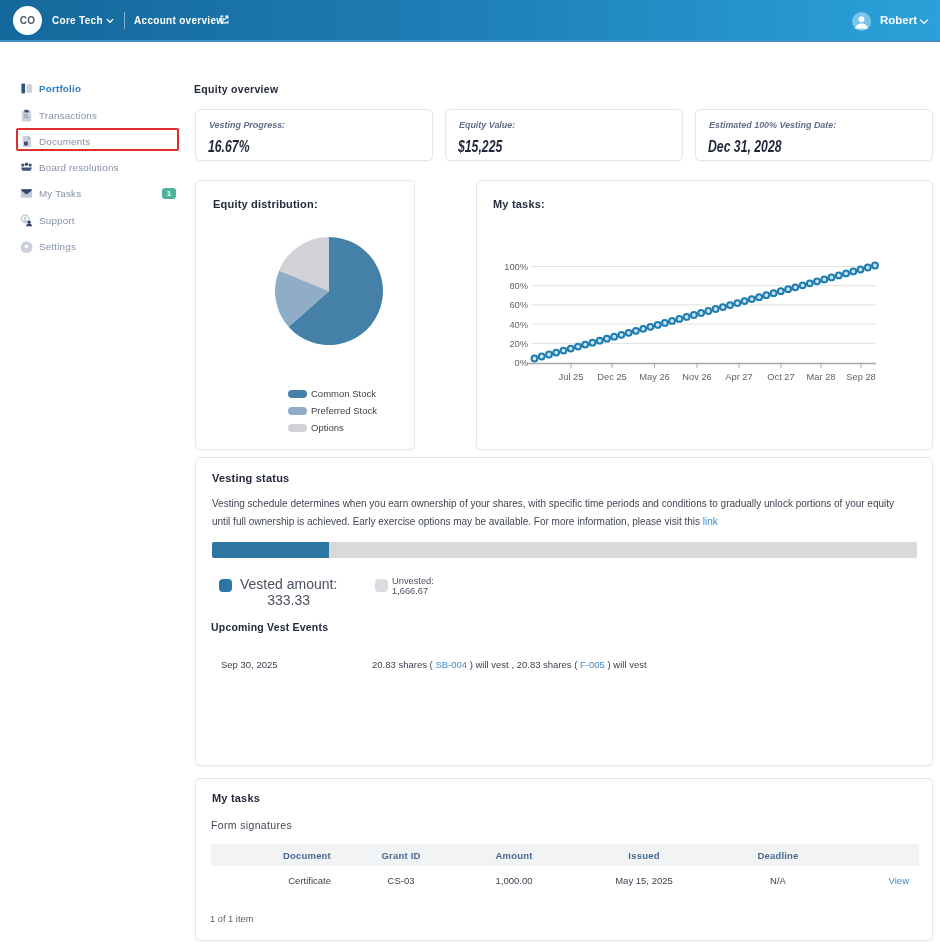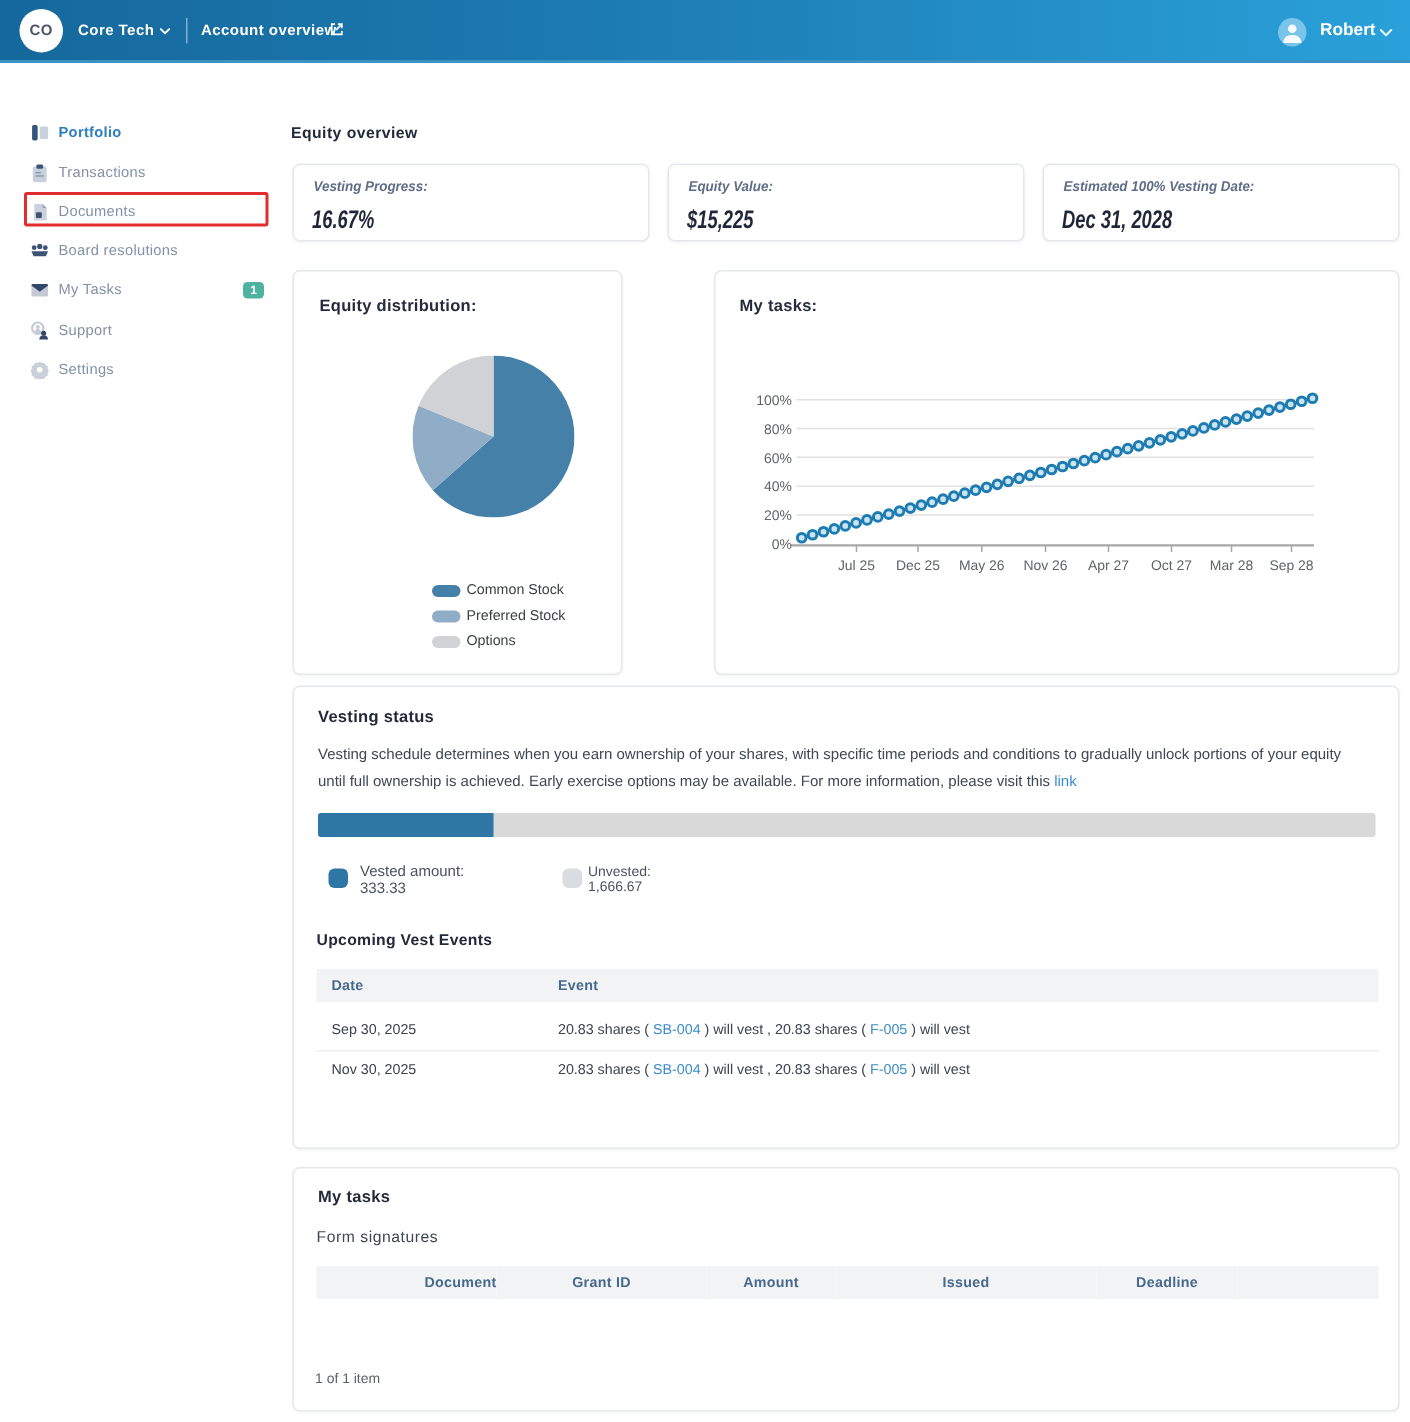--- a/index.html
+++ b/index.html
@@ -33,21 +33,21 @@
 .plg { position:absolute; display:flex; align-items:center; }
 .plg .sw { width:19px; height:8px; border-radius:4px; margin-right:4px; }
 .plg .pt { font-size:9.5px; color:#3a3f45; }
 
 #vest-title { position:absolute; left:16px; top:14px; font-size:11px; font-weight:bold; color:#222a3a; letter-spacing:.2px; }
 #vest-par { position:absolute; left:16px; top:37px; width:710px; font-size:10px; line-height:17.5px; color:#3f4754; }
 #vest-par a { color:#3b8fd0; text-decoration:none; }
 #pbar { position:absolute; left:16px; top:84px; width:705px; height:16px; background:#d9d9d9; border-radius:2px; }
 #pfill { position:absolute; left:0; top:0; width:117px; height:16px; background:#2e76a4; border-radius:2px 0 0 2px; }
 .vleg-sw { position:absolute; width:13px; height:13px; border-radius:4px; }
-.vleg-t1 { position:absolute; font-size:10px; color:#4a5260; }
+.vleg-t1 { position:absolute; font-size:14px; color:#4a5260;text-align:center; }
 .vleg-t2 { position:absolute; font-size:9.3px; color:#4a5260; }
 #uve-title { position:absolute; left:15px; top:163px; font-size:10.5px; font-weight:bold; color:#222a3a; letter-spacing:.2px; }
 table { border-collapse:collapse; }
 .tbl { position:absolute; left:15px; width:708px; }
 .tbl th { background:#f1f3f5; font-size:9.5px; font-weight:bold; color:#47698e; text-align:left; padding:0 0 0 10px; height:22px; letter-spacing:.2px; }
 .tbl td { font-size:9.5px; color:#3b4350; padding:0 0 0 10px; height:27px; border-bottom:1px solid #eceef1; }
 .tbl tr.frow td { height:32px; padding-top:5px; }
 .tbl tr:last-child td { border-bottom:none; }
 .blu { color:#3e8cc7; }
 
@@ -281,30 +281,22 @@
   <div class="vleg-t1" style="left:44px; top:118px;">Vested amount:<br>333.33</div>
   <div class="vleg-sw" style="left:179px; top:121px; background:#d9dce0;"></div>
   <div class="vleg-t2" style="left:196px; top:118px;">Unvested:<br>1,666.67</div>
   <div id="uve-title">Upcoming Vest Events</div>
   <table class="tbl" style="top:188px;">
     <colgroup>
         <col style="width:151px;">
         <col>
       </colgroup>
     <tbody>
-        <tr>
-          <th>Date</th>
-          <th>Event</th>
-        </tr>
     <tr class="frow">
           <td>Sep 30, 2025</td>
-          <td>20.83 shares ( <span class="blu">SB-004</span> ) will vest , 20.83 shares ( <span class="blu">F-005</span> ) will vest</td>
-        </tr>
-    <tr>
-          <td>Nov 30, 2025</td>
           <td>20.83 shares ( <span class="blu">SB-004</span> ) will vest , 20.83 shares ( <span class="blu">F-005</span> ) will vest</td>
         </tr>
   </tbody>
     </table>
 </div>
 
 <div class="card" style="left:195px; top:778px; width:738px; height:163px;">
   <div id="mt-title">My tasks</div>
   <div id="mt-sub">Form signatures</div>
   <table class="tbl tt" style="top:65px;">
@@ -318,16 +310,24 @@
       </colgroup>
     <tbody>
         <tr>
           <th>Document</th>
           <th style="text-align:center;">Grant ID</th>
           <th style="text-align:center;">Amount</th>
           <th style="text-align:center;">Issued</th>
           <th style="text-align:center;">Deadline</th>
           <th></th>
         </tr>
+    <tr>
+          <td>Certificate</td>
+          <td>CS-03</td>
+          <td>1,000.00</td>
+          <td>May 15, 2025</td>
+          <td>N/A</td>
+          <td style="text-align:right;"><span class="blu">View</span></td>
+        </tr>
   </tbody>
     </table>
   <div id="mt-foot">1 of 1 item</div>
 </div>
 
 </body></html>

